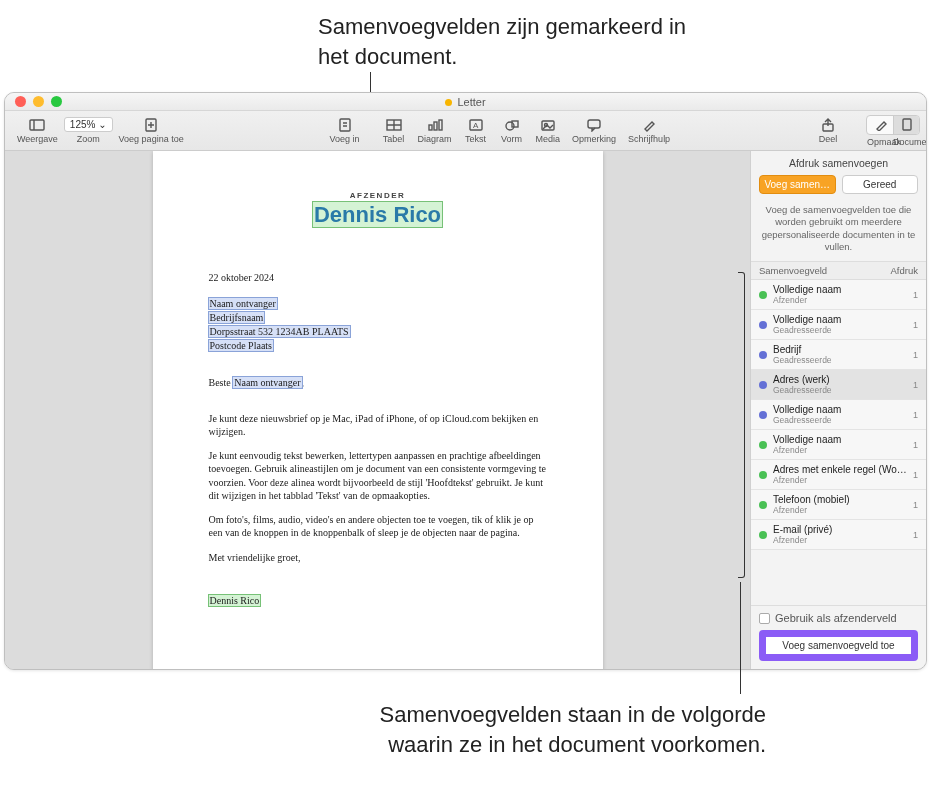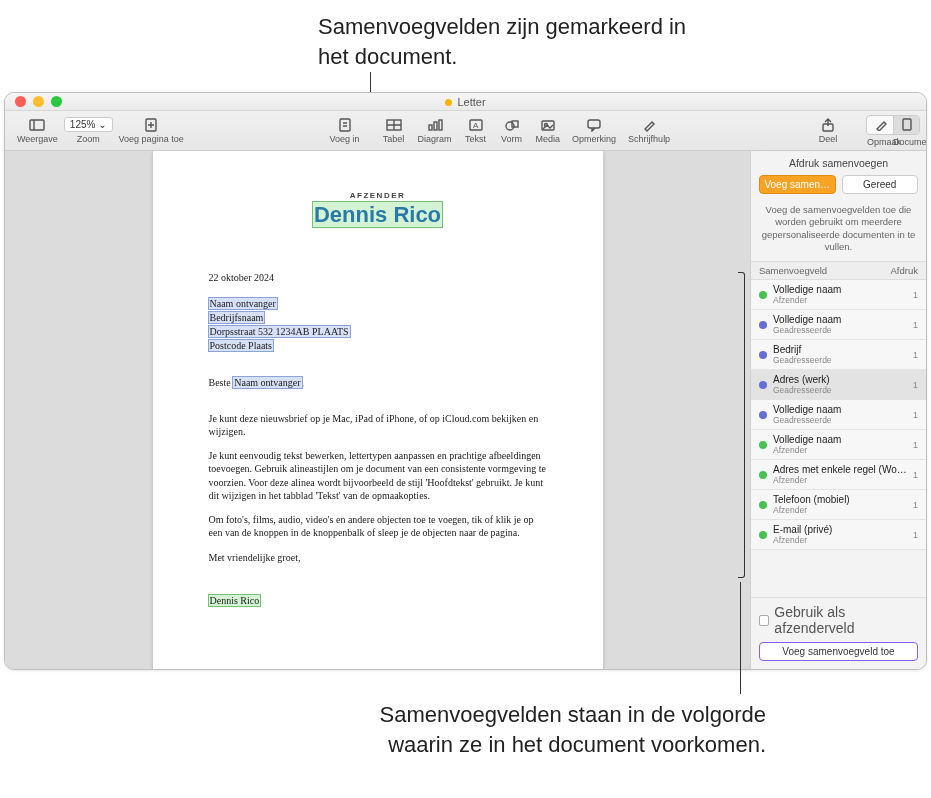--- a/index.html
+++ b/index.html
@@ -207,23 +207,23 @@
   .dot.green{background:#49c155;}
   .dot.blue{background:#6470d6;}
   .sb-row .txt { flex:1; min-width:0; }
   .sb-row .name { font-size:10px; color:#222; white-space:nowrap; overflow:hidden; text-overflow:ellipsis;}
   .sb-row .sub  { font-size:8.5px; color:#888; }
   .sb-row .pg   { font-size:9px; color:#888; }
   .sb-footer {
     padding:6px 8px 8px; border-top:1px solid #ddd;
     display:flex; flex-direction:column; gap:6px;
   }
-  .sb-check { display:flex; align-items:center; gap:5px; font-size:14px; color:#555;justify-content:center;}
+  .sb-check { display:flex; align-items:center; gap:5px; font-size:11px; color:#555;}
   .sb-check .box { width:11px;height:11px;border:1px solid #aaa;border-radius:2px;background:#fff;}
-  .sb-add-btn { font-size:10px; border:1px solid #8b5cf6; border-radius:4px; background:#fff; padding:3px 4px; text-align:center;}
+  .sb-add-btn { font-size:10px; border:7px solid #8b5cf6; border-radius:4px; background:#fff; padding:3px 4px; text-align:center;}
 </style>
 </head>
 <body>
 
 <div class="callout-top">Samenvoegvelden zijn gemarkeerd in het document.</div>
 <div class="callout-line-top"></div>
 
 <div class="window">
   <div class="titlebar">
     <div class="traffic">

